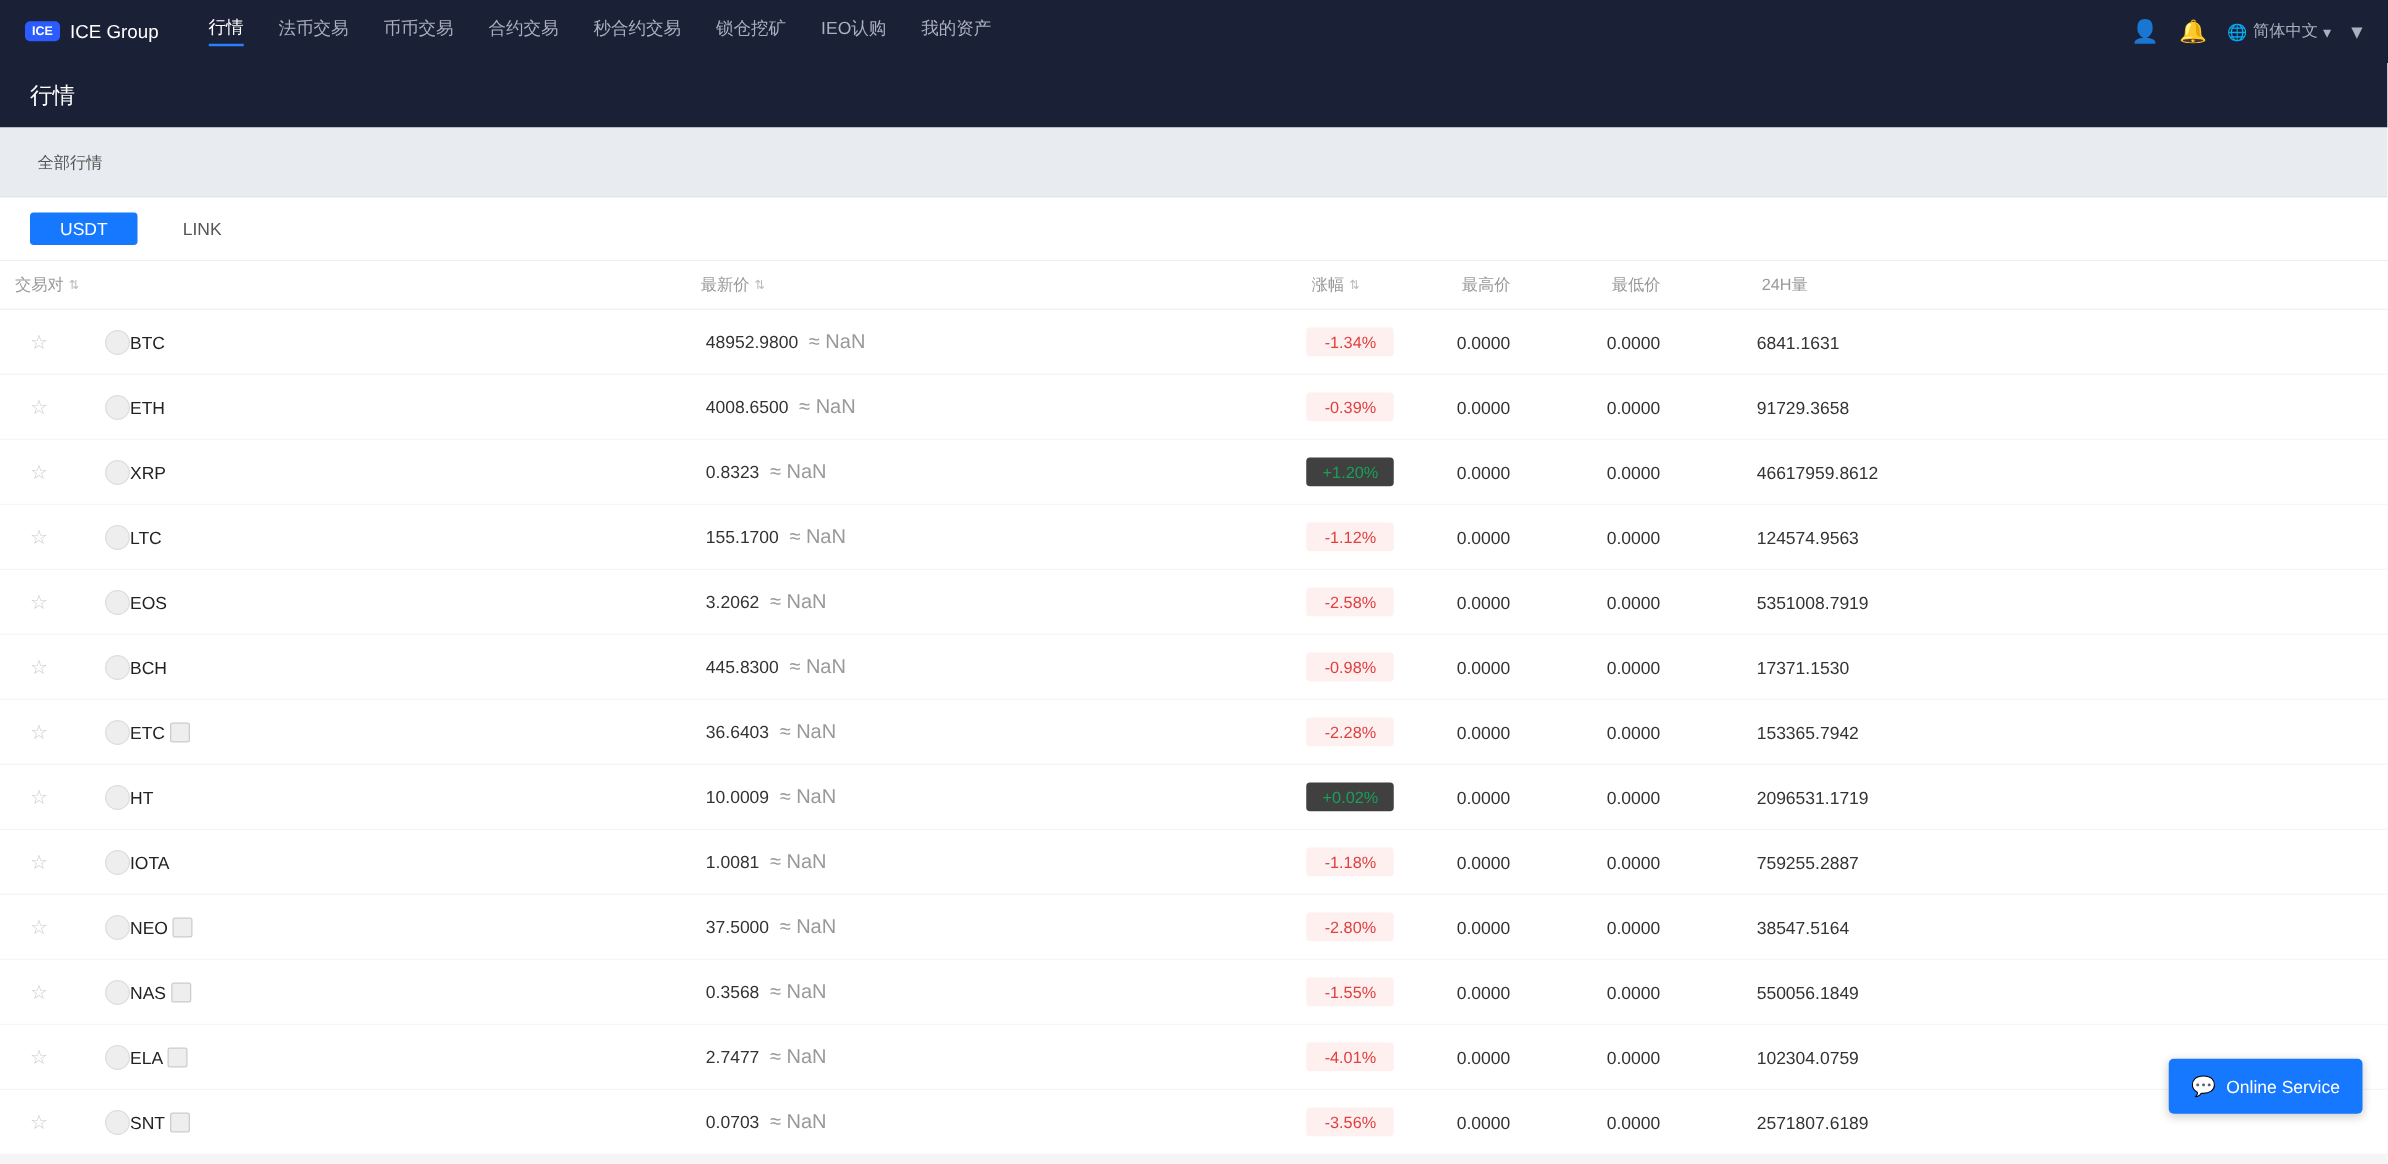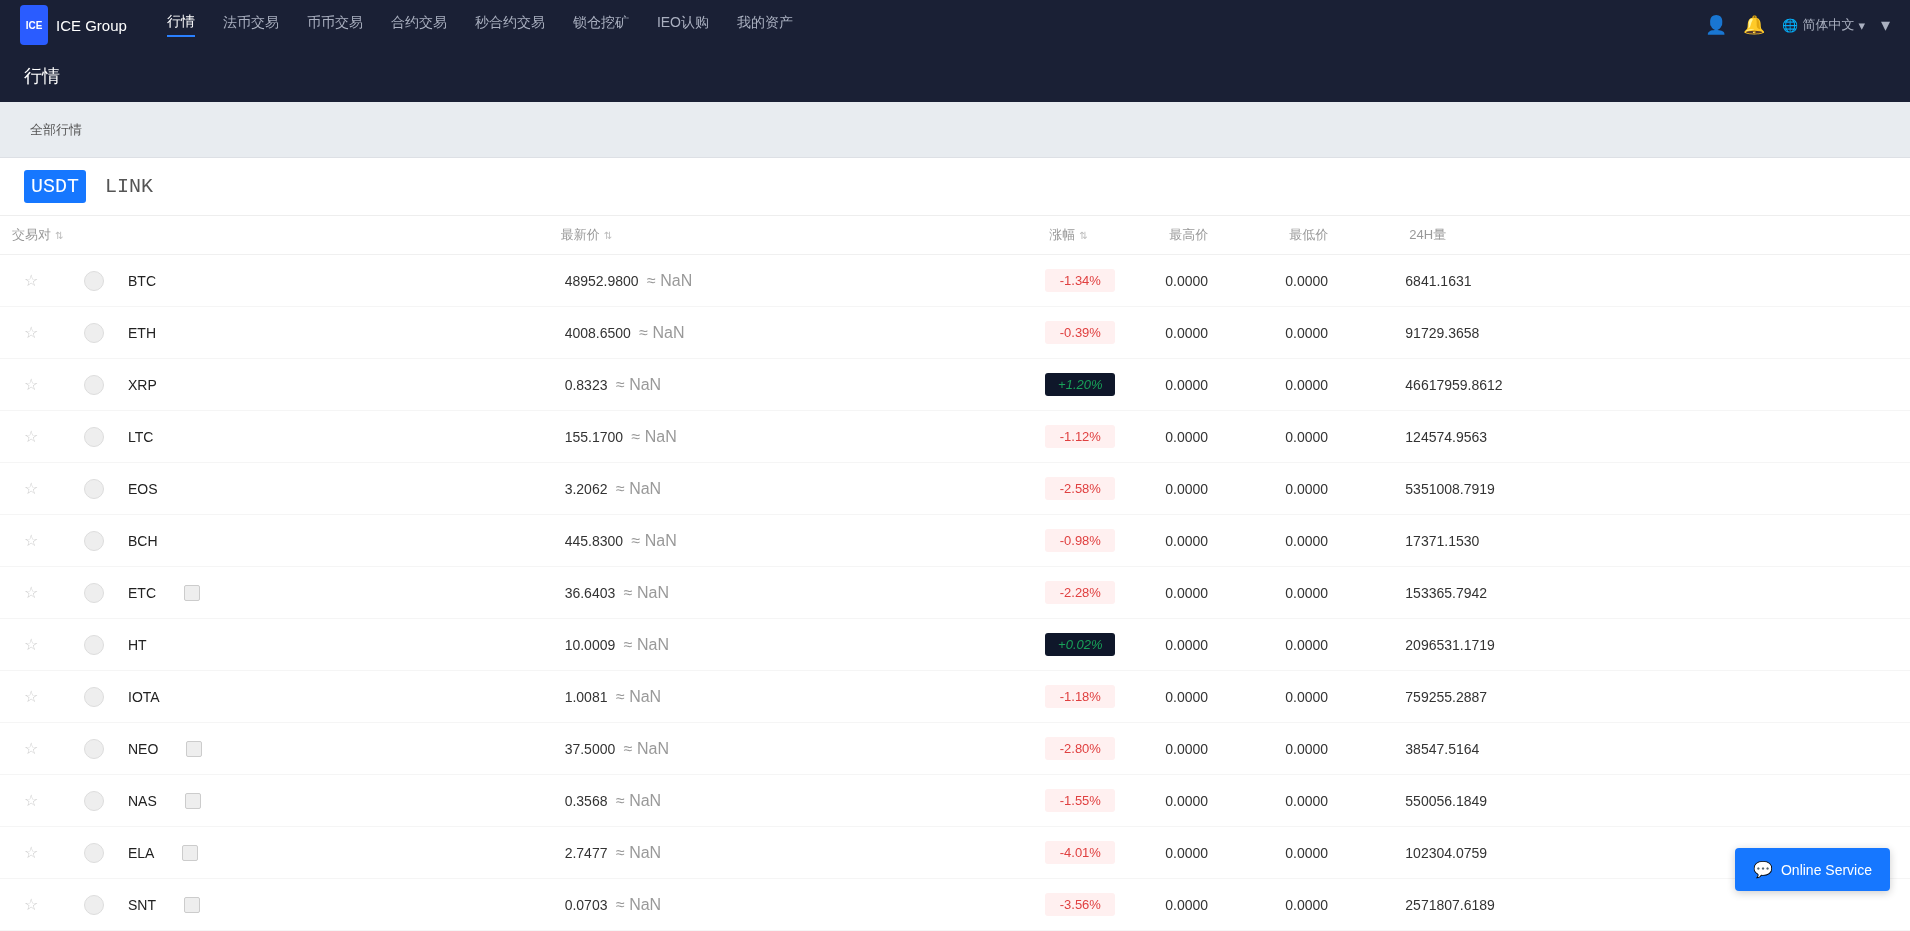--- a/index.html
+++ b/index.html
@@ -16,21 +16,21 @@
       top: 0; left: 0; right: 0;
       z-index: 100;
     }
     .logo-area {
       display: flex;
       align-items: center;
       gap: 8px;
       margin-right: 40px;
     }
     .logo-icon {
-      width: 28px; height: 40px;
+      width: 28px; height: 16px;
       background: #2a5cff;
       border-radius: 4px;
       display: flex; align-items: center; justify-content: center;
       color: white; font-size: 10px; font-weight: bold;
     }
     .logo-text { color: white; font-size: 15px; font-weight: 500; }
     .nav-links {
       display: flex;
       align-items: center;
       gap: 28px;
@@ -105,26 +105,25 @@
 
     
     .filter-tabs {
       background: white;
       padding: 12px 24px;
       display: flex;
       gap: 12px;
       border-bottom: 1px solid #eee;
     }
     .filter-tab {
-      padding: 5px 7px;
+      padding: 5px 24px;
       border-radius: 3px;
-      font-size: 20px;
+      font-size: 14px;
       cursor: pointer;
       border: none;
-      font-family: Liberation Mono, monospace;
     }
     .filter-tab.active {
       background: #1677ff;
       color: white;
     }
     .filter-tab.inactive {
       background: transparent;
       color: #555;
     }
 
@@ -168,29 +167,29 @@
 
     .change-badge {
       display: inline-block;
       padding: 4px 10px;
       border-radius: 3px;
       font-size: 13px;
       min-width: 70px;
       text-align: center;
     }
     .change-neg { background: #fff0f0; color: #e04040; }
-    .change-pos { background: #0f172a; color: #18a058; font-style: italic; }
+    .change-pos { background: #404040; color: #18a058; }
 
     .high-cell, .low-cell, .vol-cell {
       font-size: 14px;
       color: #333;
     }
 
     
-    .coin-icon-wrapper { display: flex; align-items: center; gap: 24px; }
+    .coin-icon-wrapper { display: flex; align-items: center; gap: 0; }
     .coin-icon {
       width: 20px; height: 20px;
       border-radius: 50%;
       background: #eee;
       display: flex; align-items: center; justify-content: center;
       font-size: 8px;
       color: #999;
       border: 1px solid #ddd;
       overflow: hidden;
       flex-shrink: 0;

